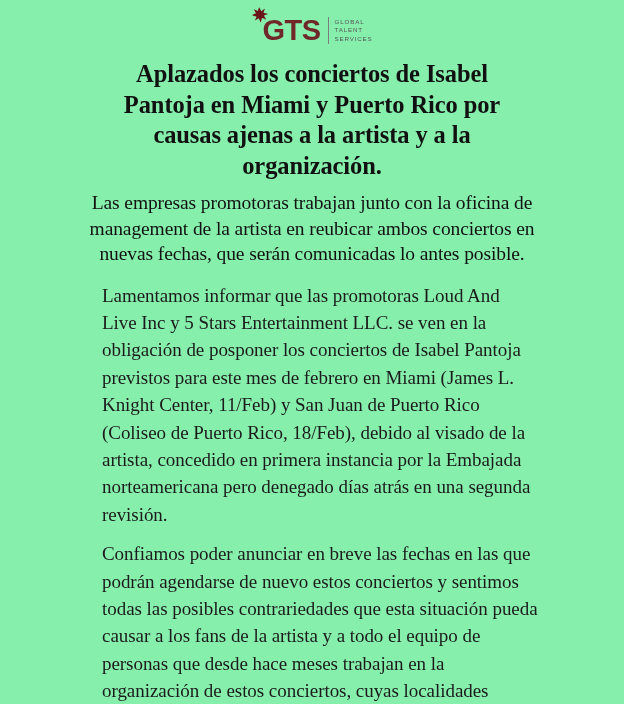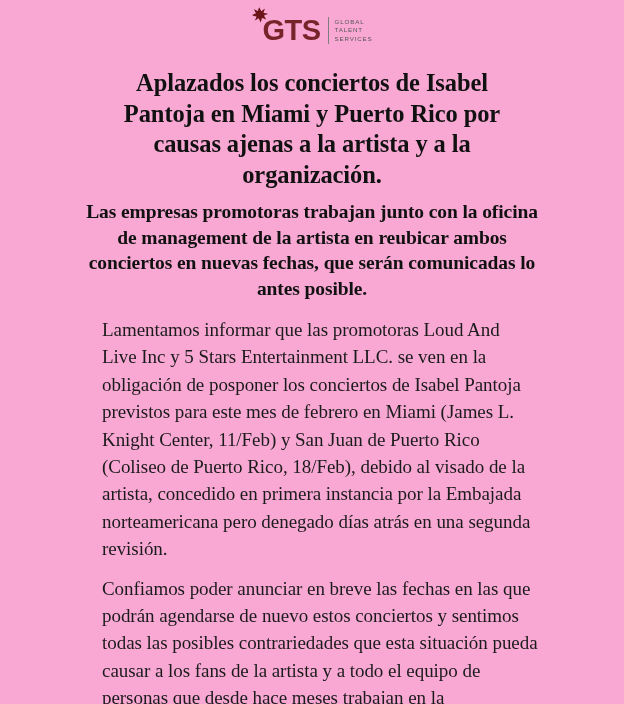--- a/index.html
+++ b/index.html
@@ -11,21 +11,21 @@
     height: 704px;
     background: #ffffff;
     font-family: "Liberation Serif", "DejaVu Serif", serif;
     color: #171717;
     overflow: hidden;
   }
   .page {
     width: 624px;
     height: 704px;
     position: relative;
-    background: #f9a8d4;
+    background: #86efac;
     box-sizing: border-box;
   }
 
   
   .logo-block {
     width: 100%;
     display: flex;
     justify-content: center;
     align-items: flex-start;
     padding-top: 9px;
@@ -81,29 +81,29 @@
     white-space: nowrap;
   }
 
   
   .headline {
     text-align: center;
     font-weight: bold;
     font-size: 24.5px;
     line-height: 30.5px;
     color: #111111;
-    margin: 22px auto 0 auto;
+    margin: 13px auto 0 auto;
     width: 420px;
     letter-spacing: -0.1px;
   }
 
   
   .subhead {
     text-align: center;
-    font-weight: bold;
+    font-weight: normal;
     font-size: 19.5px;
     line-height: 25.5px;
     color: #111111;
     margin: 9px auto 12px auto;
     width: 470px;
     letter-spacing: -0.1px;
   }
 
   
   .body-copy {

